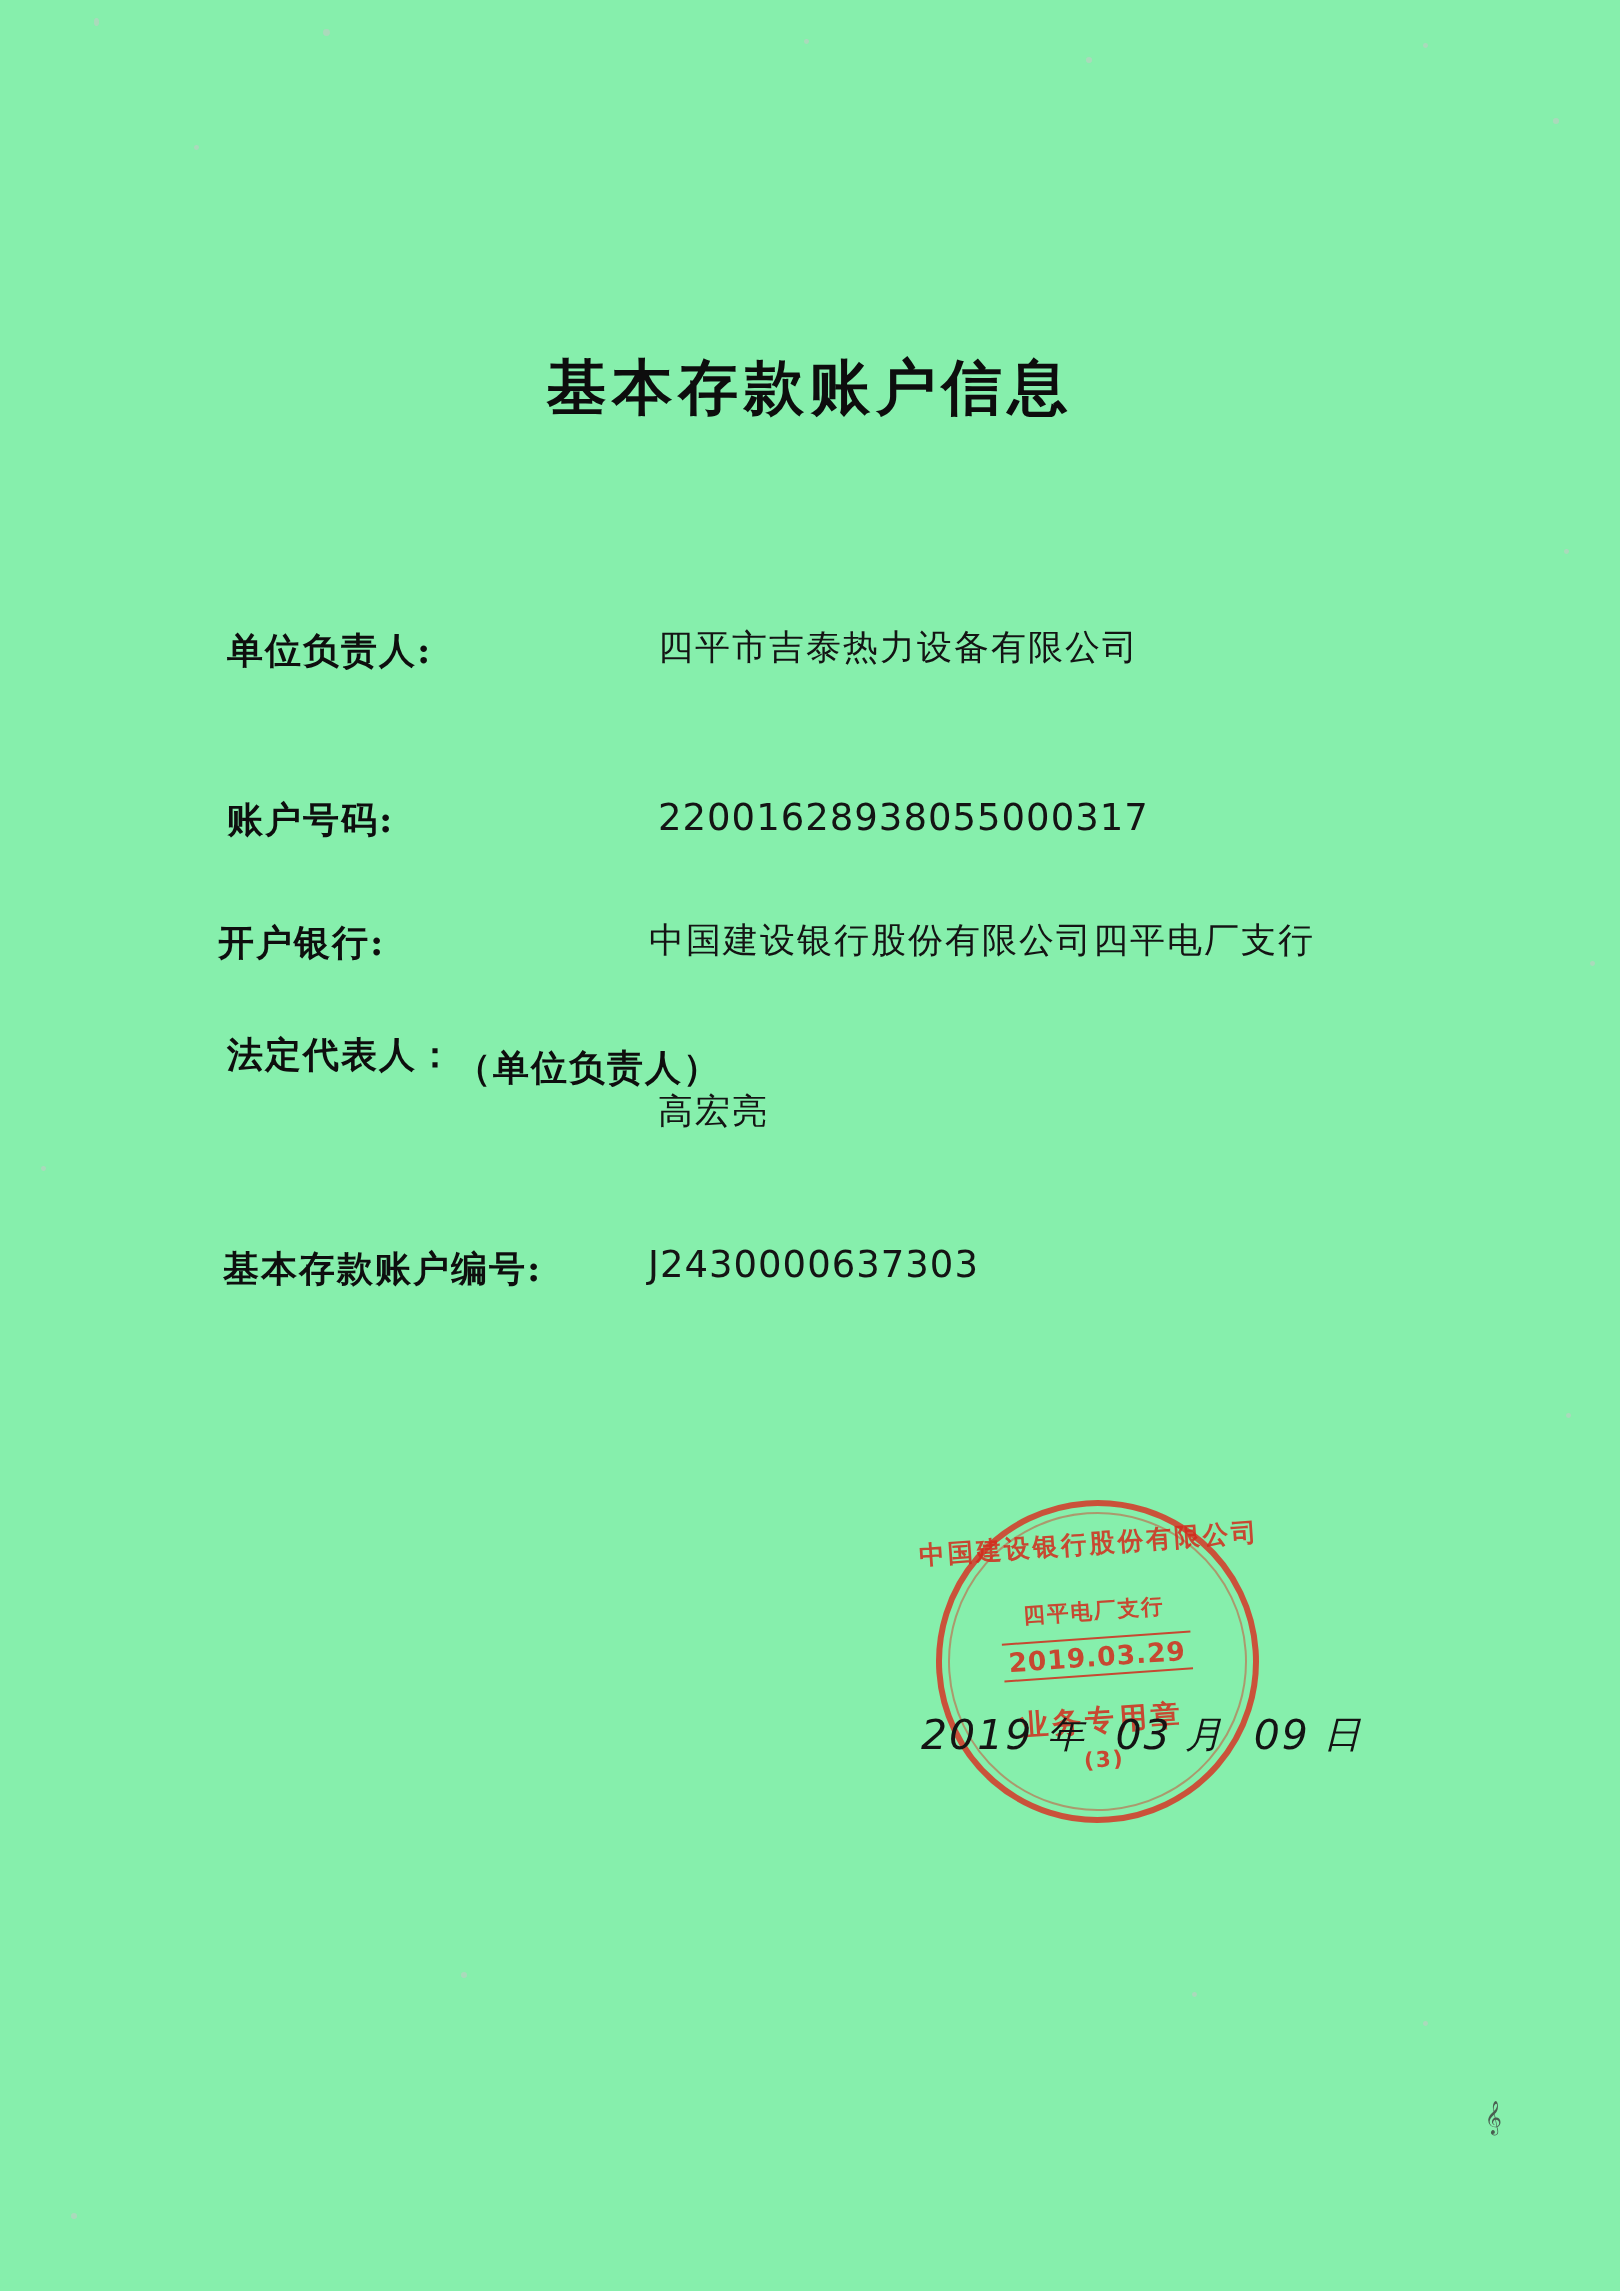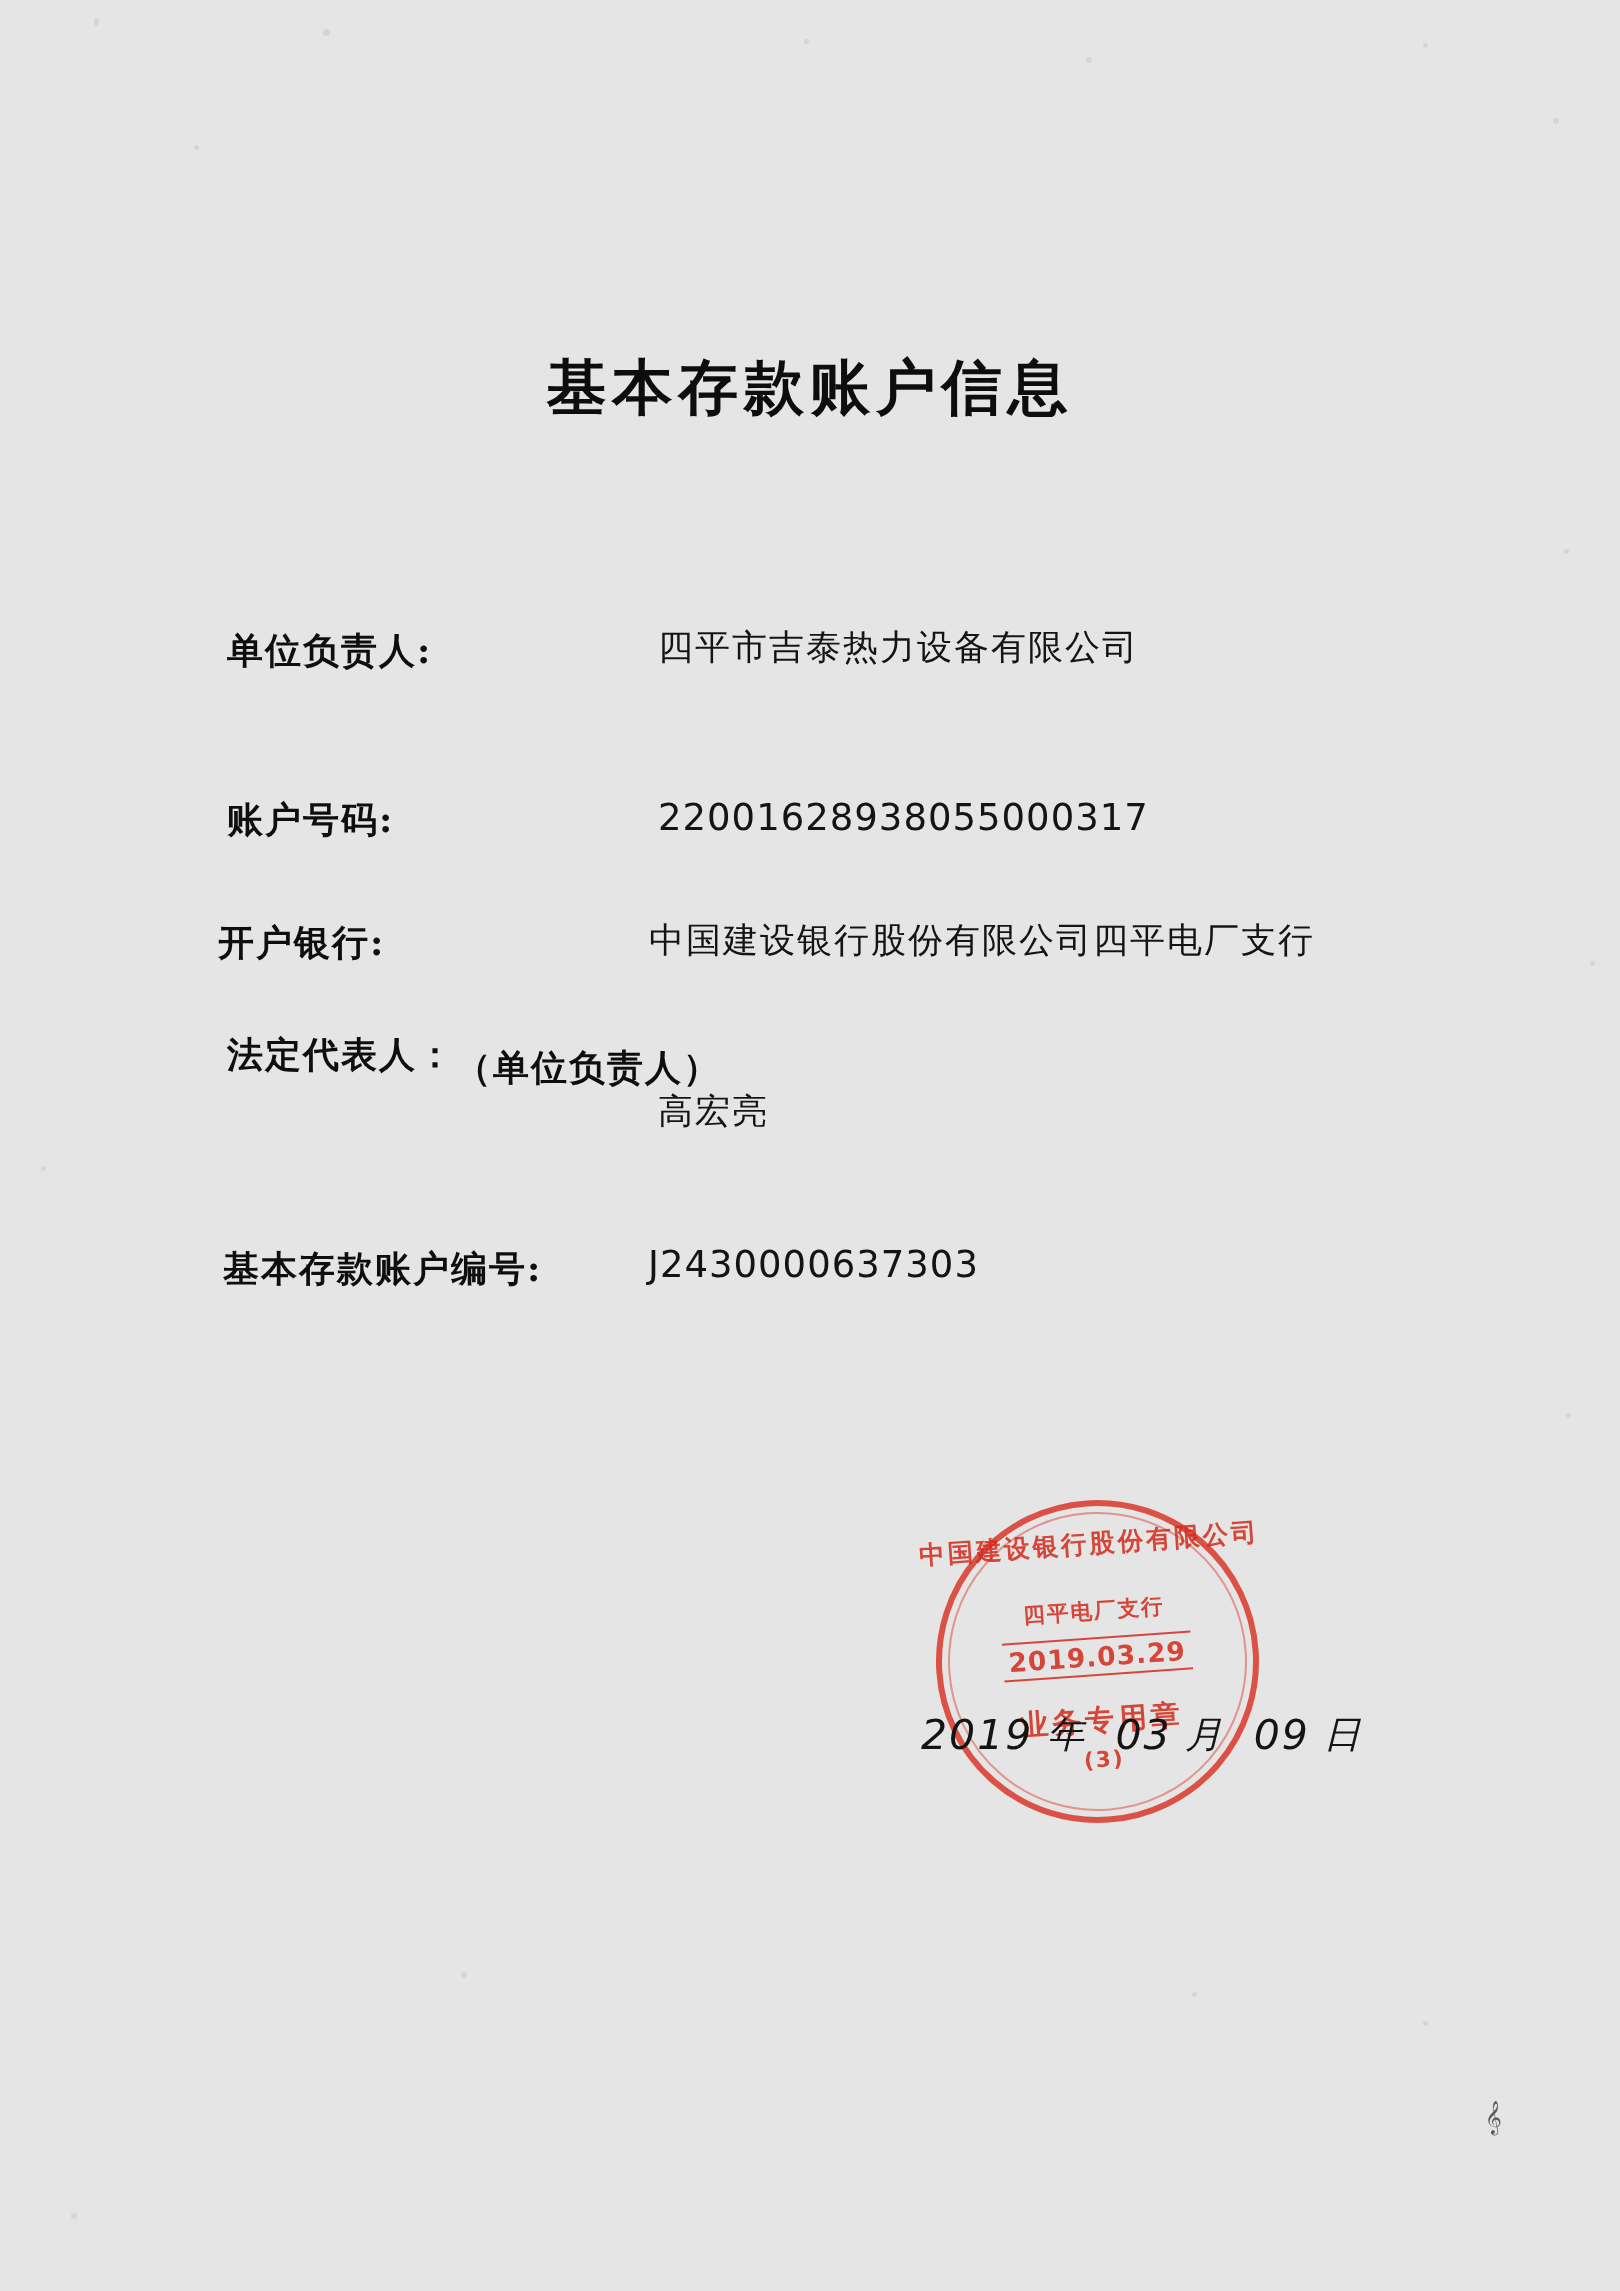--- a/index.html
+++ b/index.html
@@ -9,21 +9,21 @@
     background: #ffffff;
   }
   body {
     font-family: "DejaVu Serif", "Liberation Serif", serif;
     color: #111111;
   }
   .page {
     position: relative;
     width: 1620px;
     height: 2292px;
-    background: #e5e5e5;
+    background: #86efac;
     overflow: hidden;
   }
 
   
   .speck {
     position: absolute;
     background: #c9c9c9;
     border-radius: 50%;
     opacity: .55;
   }

